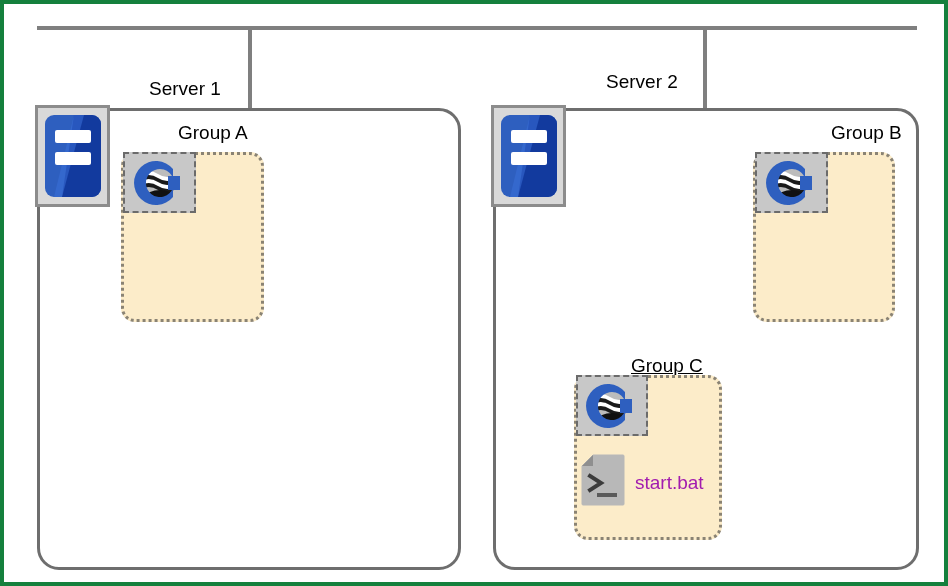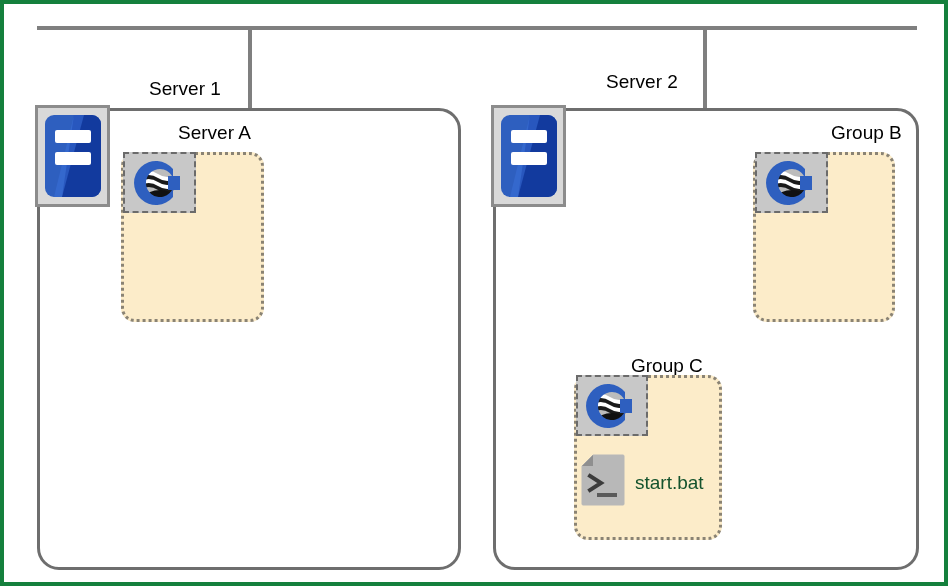--- a/index.html
+++ b/index.html
@@ -87,21 +87,21 @@
   .app-icon svg { display: block; }
 
   
   .file-row {
     position: absolute;
     display: flex;
     align-items: center;
   }
   .file-icon { display: block; }
   .file-name {
-    color: #14532d;
+    color: #a21caf;
     font-size: 19px;
     line-height: 22px;
     white-space: nowrap;
     margin-left: 10px;
     font-family: "Liberation Sans", sans-serif;
   }
 </style>
 </head>
 <body>
 
@@ -120,21 +120,21 @@
   <div class="server-icon" style="left:31px; top:101px; width:75px; height:102px;">
     <svg width="58" height="84" viewBox="0 0 58 84" aria-hidden="true">
       <rect x="1" y="1" width="56" height="82" rx="9" ry="9" fill="#2e5fbf"></rect>
       <path d="M30 1 H48 A9 9 0 0 1 57 10 V74 A9 9 0 0 1 48 83 H18 Z" fill="#123a9e"></path>
       <path d="M30 1 H40 L18 83 H10 Z" fill="#3a6fd8" opacity="0.55"></path>
       <rect x="11" y="16" width="36" height="13" rx="2" fill="#ffffff"></rect>
       <rect x="11" y="38" width="36" height="13" rx="2" fill="#ffffff"></rect>
     </svg>
   </div>
 
-  <div class="label group-label" style="left:174px; top:118px;">Server A</div>
+  <div class="label group-label" style="left:174px; top:118px;">Group A</div>
 
   <div class="group-box" style="left:117px; top:148px; width:143px; height:170px;"></div>
 
   <div class="app-icon" style="left:119px; top:148px; width:73px; height:61px;">
     <svg width="56" height="54" viewBox="0 0 56 54" aria-hidden="true">
       <defs>
         <clipPath id="gclipA">
             <circle cx="26" cy="27" r="17"></circle>
           </clipPath>
       </defs>
@@ -180,21 +180,21 @@
         <path d="M7 26 q10 -6 19 0 q9 6 19 0 v5 q-10 6 -19 0 q-9 -6 -19 0 Z" fill="#ffffff"></path>
         <path d="M7 22 q10 -6 19 0 q9 6 19 0 v4 q-10 6 -19 0 q-9 -6 -19 0 Z" fill="#1a1a1a"></path>
         <path d="M7 30 q10 -6 19 0 q9 6 19 0 v4 q-10 6 -19 0 q-9 -6 -19 0 Z" fill="#1a1a1a"></path>
         <ellipse cx="28" cy="41" rx="14" ry="7" fill="#111111"></ellipse>
       </g>
       <path d="M41 13 A22 22 0 1 0 41 41 L41 32 A14 14 0 1 1 41 22 Z" fill="#2e5fbf"></path>
       <rect x="36" y="20" width="12" height="14" fill="#2e5fbf"></rect>
     </svg>
   </div>
 
-  <div class="label group-label" style="left:627px; top:351px;">Group C</div>
+  <div class="label group-label" style="left:627px; top:351px;text-decoration:underline;">Group C</div>
 
   <div class="group-box" style="left:570px; top:371px; width:148px; height:165px;"></div>
 
   <div class="app-icon" style="left:572px; top:371px; width:72px; height:61px;">
     <svg width="56" height="54" viewBox="0 0 56 54" aria-hidden="true">
       <defs>
         <clipPath id="gclipC">
             <circle cx="26" cy="27" r="17"></circle>
           </clipPath>
       </defs>

